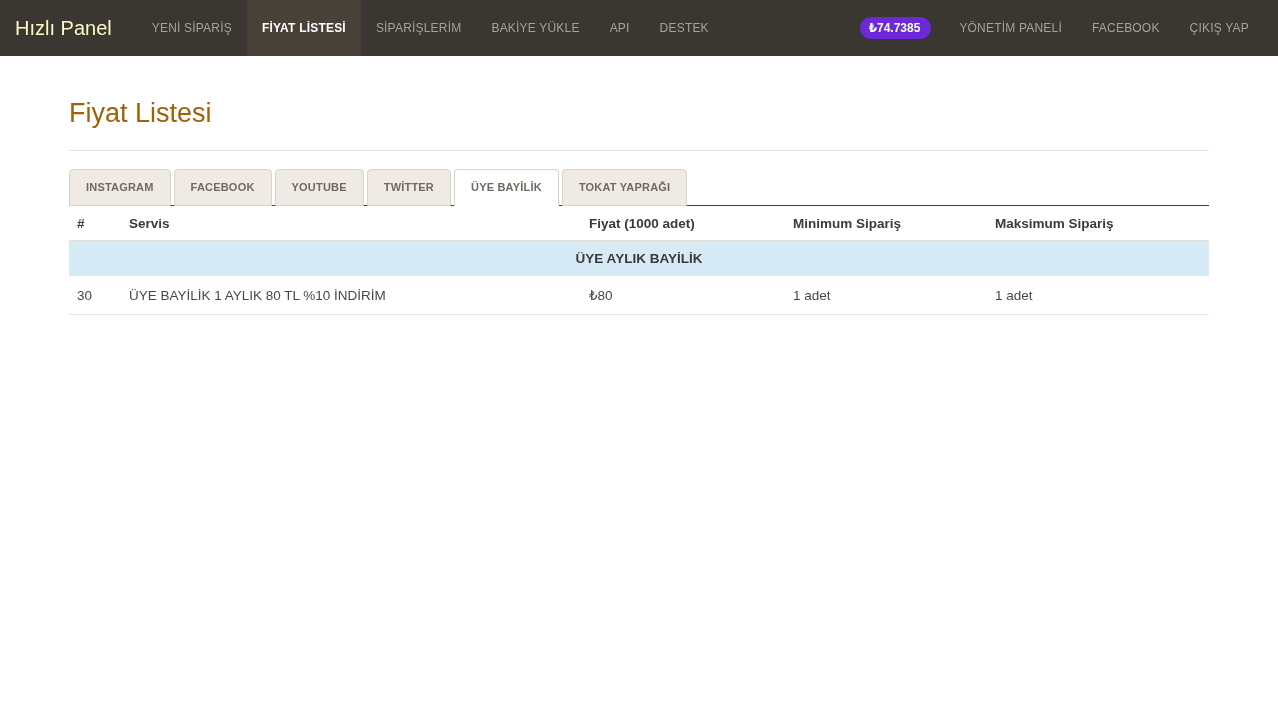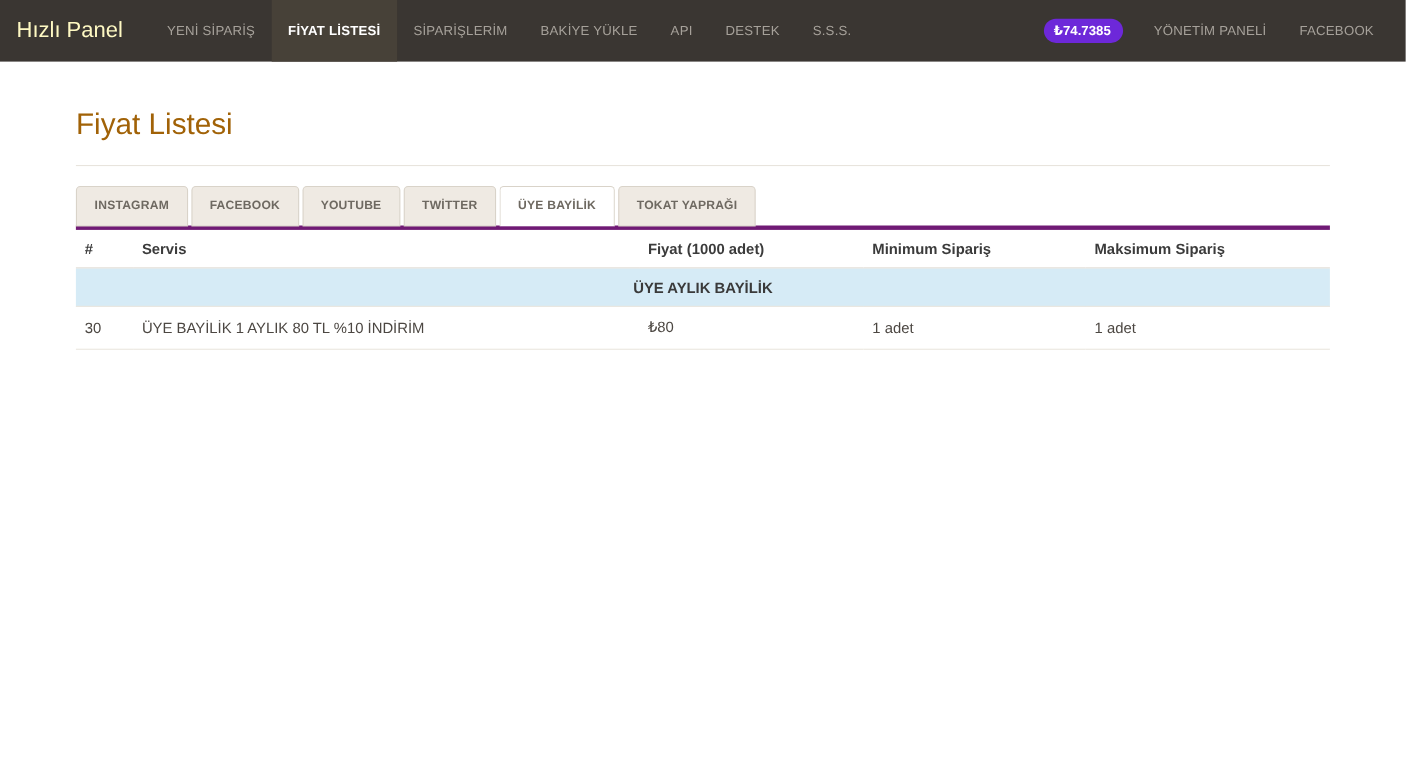--- a/index.html
+++ b/index.html
@@ -67,21 +67,21 @@
   .title-divider {
     border: none;
     border-top: 1px solid #e8e4dd;
     margin: 0 0 18px 0;
   }
 
   
   .tabs {
     list-style: none;
     display: flex;
-    border-bottom: 4px solid #701a75;
+    border-bottom: 1px solid #701a75;
   }
   .tab {
     margin-right: 3px;
     margin-bottom: -1px;
     padding: 11px 16px 10px 16px;
     background: #efeae3;
     border: 1px solid #d9d3c9;
     border-radius: 4px 4px 0 0;
     font-size: 11px;
     font-weight: bold;
@@ -133,26 +133,26 @@
 
 <nav class="navbar">
   <a class="brand">Hızlı Panel</a>
   <div class="nav-left">
     <a class="nav-link">YENİ SİPARİŞ</a>
     <a class="nav-link active">FİYAT LİSTESİ</a>
     <a class="nav-link">SİPARİŞLERİM</a>
     <a class="nav-link">BAKİYE YÜKLE</a>
     <a class="nav-link">API</a>
     <a class="nav-link">DESTEK</a>
-    <a class="nav-link">S.S.S.</a>
   </div>
   <div class="nav-right">
     <span class="balance-badge">₺74.7385</span>
     <a class="nav-link">YÖNETİM PANELİ</a>
     <a class="nav-link">FACEBOOK</a>
+    <a class="nav-link">ÇIKIŞ YAP</a>
   </div>
 </nav>
 
 <div class="container">
   <h1 class="page-title">Fiyat Listesi</h1>
   <hr class="title-divider">
 
   <ul class="tabs">
     <li class="tab">INSTAGRAM</li>
     <li class="tab">FACEBOOK</li>

